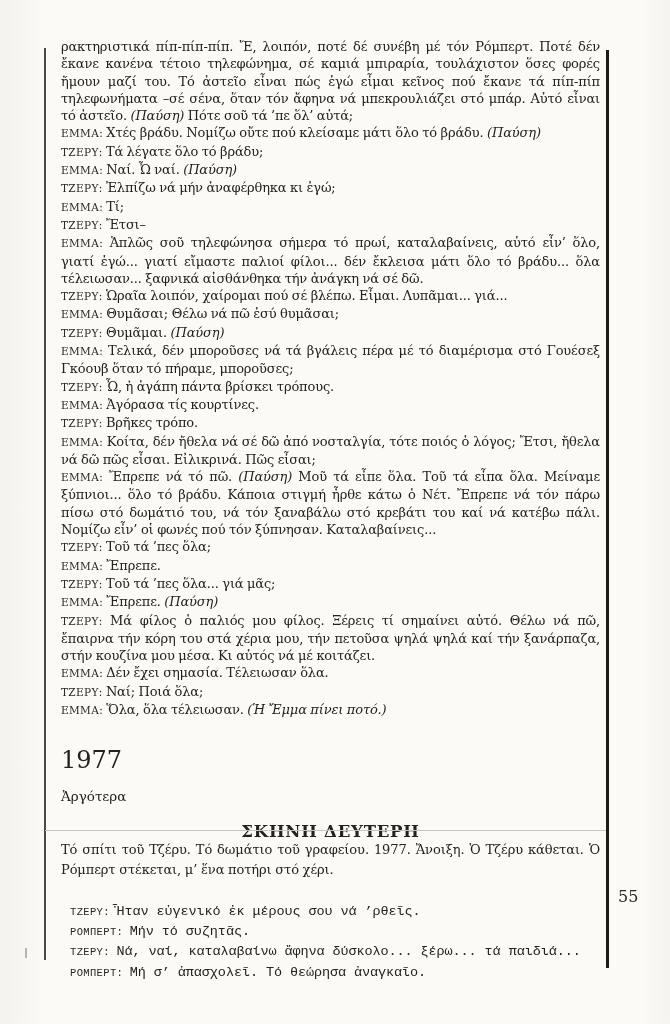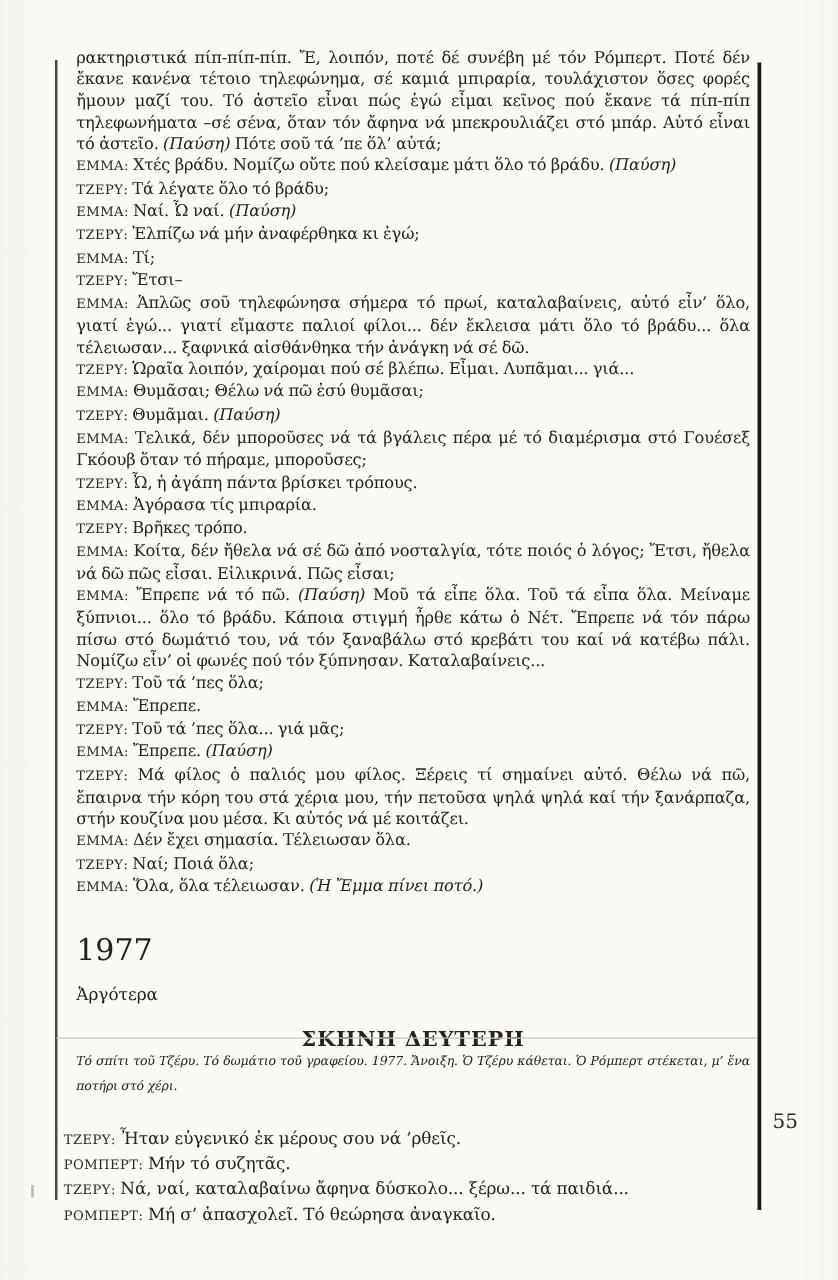--- a/index.html
+++ b/index.html
@@ -18,24 +18,24 @@
   .line{margin:0;text-align:justify;color:#24211e;}
   .speaker{font-size:10.5px;letter-spacing:0.35px;color:#2a2724;}
   .it{font-style:italic;margin-top:31px;}
   .lower{position:absolute;left:61px;top:747px;width:539px;}
   .year{font-size:24px;line-height:26px;}
   .subtitle{font-size:13.5px;margin-top:15px;}
   .scene-heading{text-align:center;font-weight:bold;font-size:16.5px;letter-spacing:0.8px;margin-top:18px;}
   .hr-faint{position:absolute;left:45px;top:830px;width:561px;height:1px;background:#c9c5be;}
   .stage{
     position:absolute;left:61px;top:840px;width:539px;
-    font-style:italic;font-size:10px;line-height:19.5px;text-align:justify;
+    font-size:13px;line-height:19.5px;text-align:justify;
     letter-spacing:-0.1px;word-spacing:-0.3px;
   }
-  .bottom-block{position:absolute;left:51px;top:902px;width:539px;}
+  .bottom-block{position:absolute;left:70px;top:902px;width:539px;font-family:Liberation Mono, monospace;}
   .bottom-block .line{font-size:13.5px;line-height:19.2px;letter-spacing:-0.1px;}
   .speck{position:absolute;left:25px;top:948px;width:2px;height:10px;background:#b9b5ae;}
 </style>
 </head>
 <body>
 
 <div class="page">
   <div class="rule-left"></div>
   <div class="rule-right"></div>
   <div class="speck"></div>
@@ -49,21 +49,21 @@
       <p class="line"><span class="speaker">ΕΜΜΑ: </span><span>Ναί. Ὦ ναί. </span><span class="it">(Παύση)</span></p>
       <p class="line"><span class="speaker">ΤΖΕΡΥ: </span><span>Ἐλπίζω νά μήν ἀναφέρθηκα κι ἐγώ;</span></p>
       <p class="line"><span class="speaker">ΕΜΜΑ: </span><span>Τί;</span></p>
       <p class="line"><span class="speaker">ΤΖΕΡΥ: </span><span>Ἔτσι–</span></p>
       <p class="line"><span class="speaker">ΕΜΜΑ: </span><span>Ἁπλῶς σοῦ τηλεφώνησα σήμερα τό πρωί, καταλαβαίνεις, αὐτό εἶν’ ὅλο, γιατί ἐγώ... γιατί εἴμαστε παλιοί φίλοι... δέν ἔκλεισα μάτι ὅλο τό βράδυ... ὅλα τέλειωσαν... ξαφνικά αἰσθάνθηκα τήν ἀνάγκη νά σέ δῶ.</span></p>
       <p class="line"><span class="speaker">ΤΖΕΡΥ: </span><span>Ὡραῖα λοιπόν, χαίρομαι πού σέ βλέπω. Εἶμαι. Λυπᾶμαι... γιά...</span></p>
       <p class="line"><span class="speaker">ΕΜΜΑ: </span><span>Θυμᾶσαι; Θέλω νά πῶ ἐσύ θυμᾶσαι;</span></p>
       <p class="line"><span class="speaker">ΤΖΕΡΥ: </span><span>Θυμᾶμαι. </span><span class="it">(Παύση)</span></p>
       <p class="line"><span class="speaker">ΕΜΜΑ: </span><span>Τελικά, δέν μποροῦσες νά τά βγάλεις πέρα μέ τό διαμέρισμα στό Γουέσεξ Γκόουβ ὅταν τό πήραμε, μποροῦσες;</span></p>
       <p class="line"><span class="speaker">ΤΖΕΡΥ: </span><span>Ὦ, ἡ ἀγάπη πάντα βρίσκει τρόπους.</span></p>
-      <p class="line"><span class="speaker">ΕΜΜΑ: </span><span>Ἀγόρασα τίς μπιραρία.</span></p>
+      <p class="line"><span class="speaker">ΕΜΜΑ: </span><span>Ἀγόρασα τίς κουρτίνες.</span></p>
       <p class="line"><span class="speaker">ΤΖΕΡΥ: </span><span>Βρῆκες τρόπο.</span></p>
       <p class="line"><span class="speaker">ΕΜΜΑ: </span><span>Κοίτα, δέν ἤθελα νά σέ δῶ ἀπό νοσταλγία, τότε ποιός ὁ λόγος; Ἔτσι, ἤθελα νά δῶ πῶς εἶσαι. Εἰλικρινά. Πῶς εἶσαι;</span></p>
       <p class="line"><span class="speaker">ΕΜΜΑ: </span><span>Ἔπρεπε νά τό πῶ. </span><span class="it">(Παύση)</span><span> Μοῦ τά εἶπε ὅλα. Τοῦ τά εἶπα ὅλα. Μείναμε ξύπνιοι... ὅλο τό βράδυ. Κάποια στιγμή ἦρθε κάτω ὁ Νέτ. Ἔπρεπε νά τόν πάρω πίσω στό δωμάτιό του, νά τόν ξαναβάλω στό κρεβάτι του καί νά κατέβω πάλι. Νομίζω εἶν’ οἱ φωνές πού τόν ξύπνησαν. Καταλαβαίνεις...</span></p>
       <p class="line"><span class="speaker">ΤΖΕΡΥ: </span><span>Τοῦ τά ’πες ὅλα;</span></p>
       <p class="line"><span class="speaker">ΕΜΜΑ: </span><span>Ἔπρεπε.</span></p>
       <p class="line"><span class="speaker">ΤΖΕΡΥ: </span><span>Τοῦ τά ’πες ὅλα... γιά μᾶς;</span></p>
       <p class="line"><span class="speaker">ΕΜΜΑ: </span><span>Ἔπρεπε. </span><span class="it">(Παύση)</span></p>
       <p class="line"><span class="speaker">ΤΖΕΡΥ: </span><span>Μά φίλος ὁ παλιός μου φίλος. Ξέρεις τί σημαίνει αὐτό. Θέλω νά πῶ, ἔπαιρνα τήν κόρη του στά χέρια μου, τήν πετοῦσα ψηλά ψηλά καί τήν ξανάρπαζα, στήν κουζίνα μου μέσα. Κι αὐτός νά μέ κοιτάζει.</span></p>
       <p class="line"><span class="speaker">ΕΜΜΑ: </span><span>Δέν ἔχει σημασία. Τέλειωσαν ὅλα.</span></p>
       <p class="line"><span class="speaker">ΤΖΕΡΥ: </span><span>Ναί; Ποιά ὅλα;</span></p>

